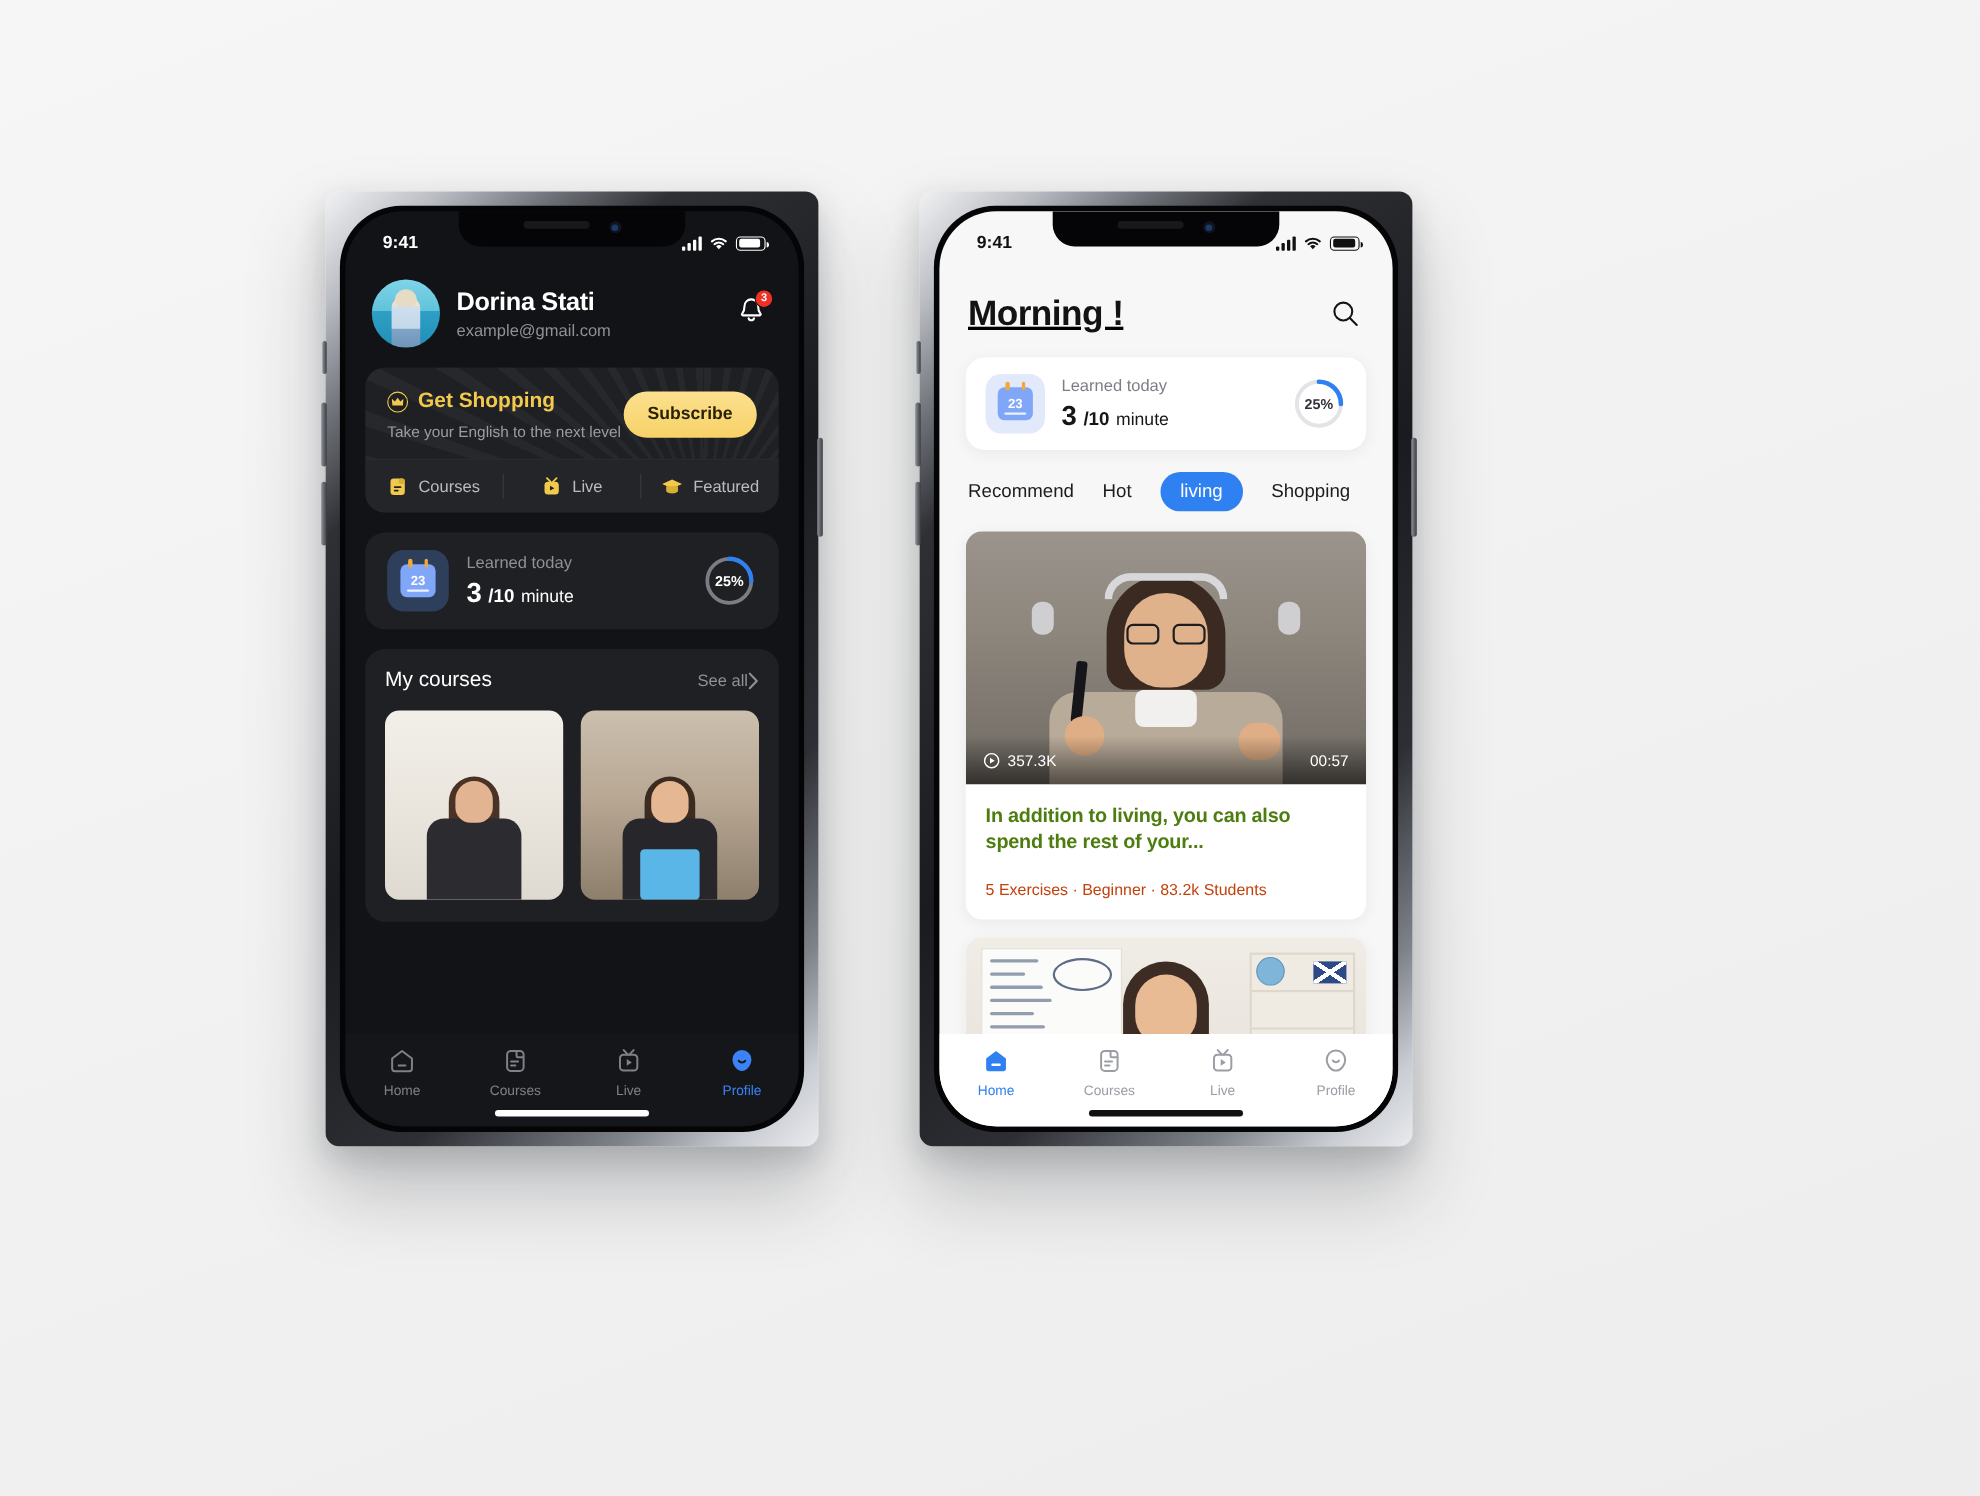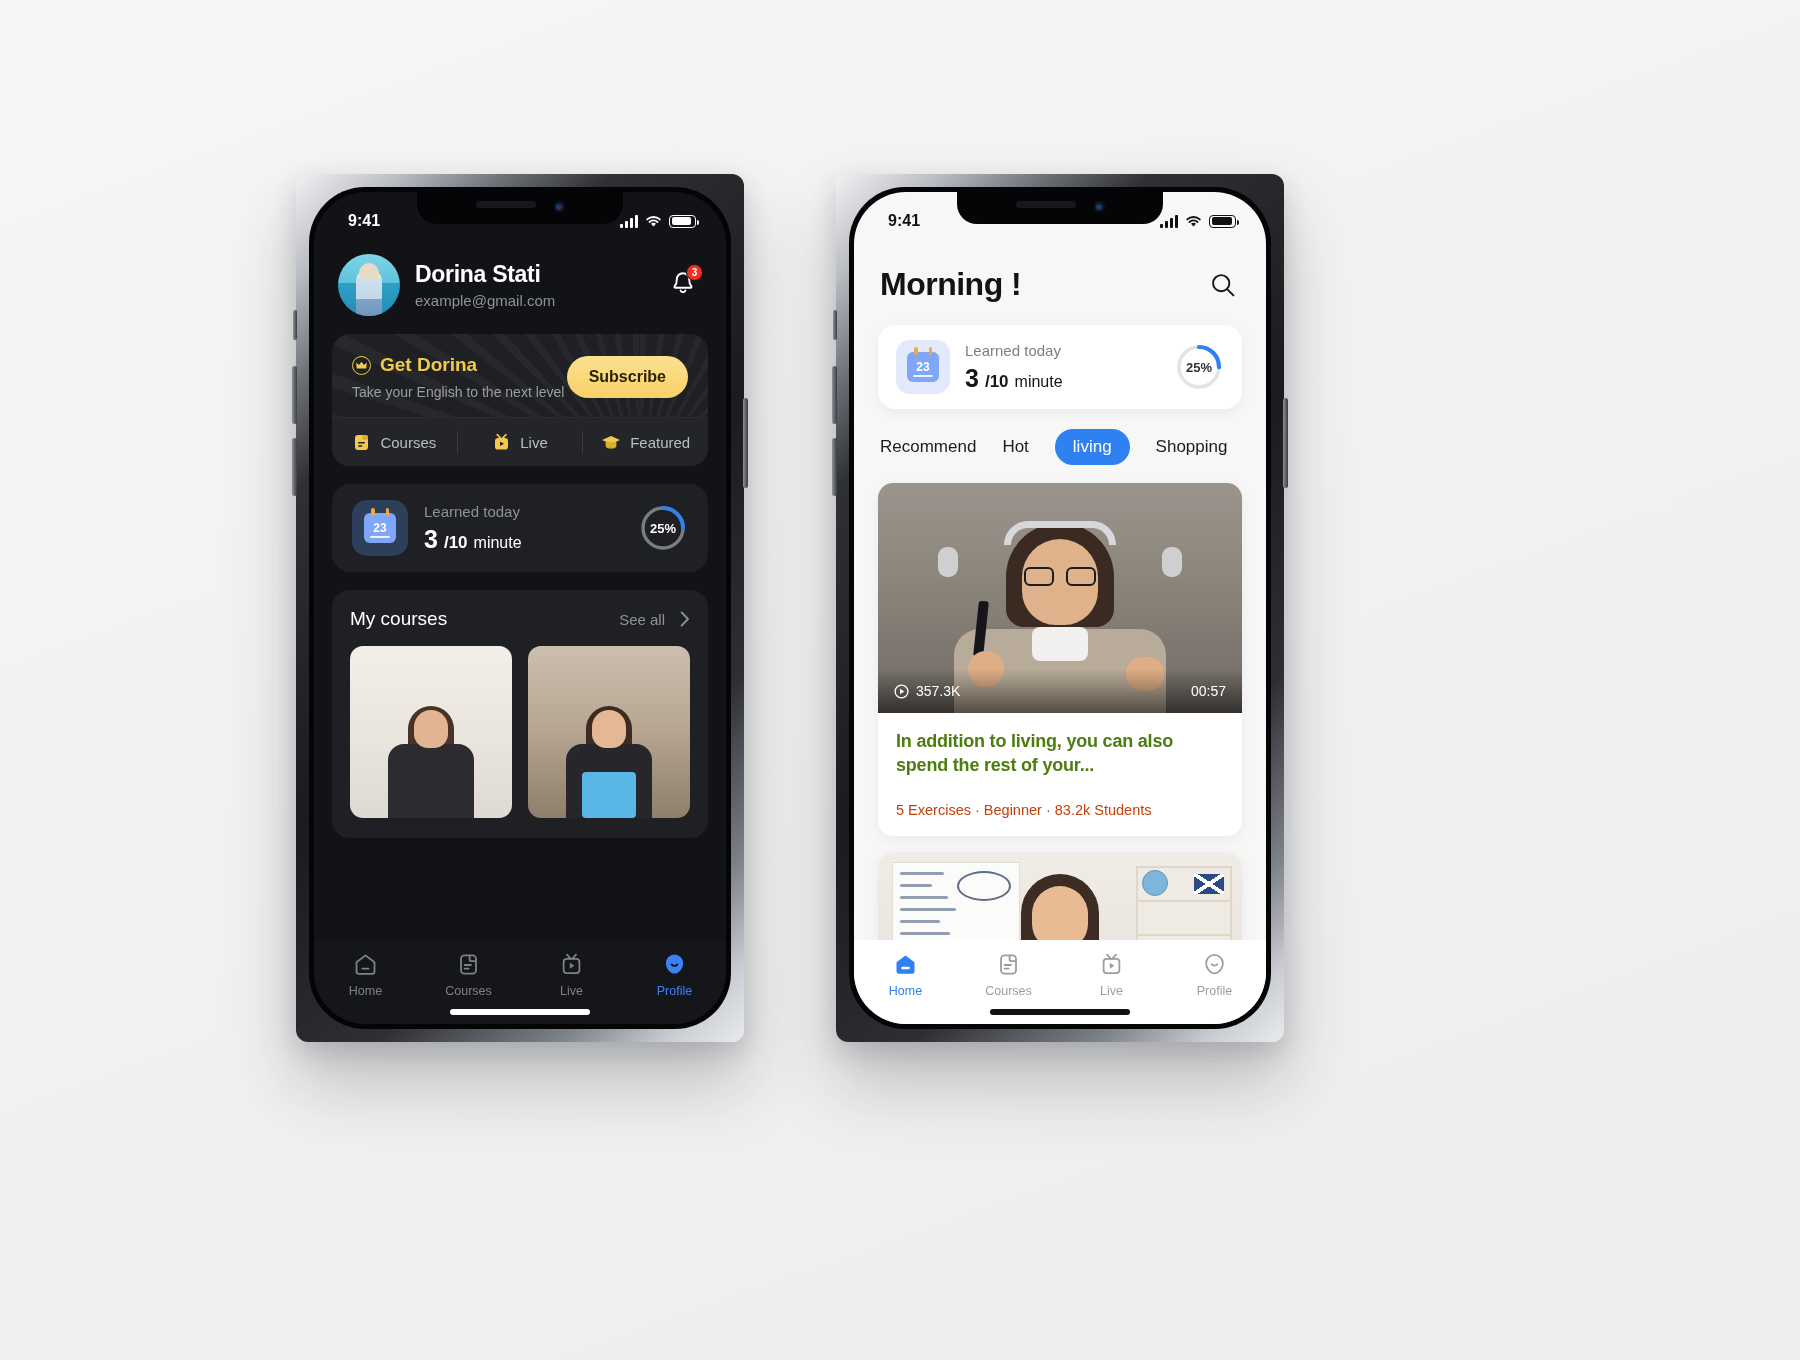--- a/index.html
+++ b/index.html
@@ -161,21 +161,21 @@
   .lc-num { color:#fff; font-size:25px; font-weight:bold; }
   .lc-den { color:#fff; font-size:17px; font-weight:bold; }
   .lc-unit { color:#fff; font-size:16px; }
   .ring { width:50px; height:50px; position:relative; flex:none; }
   .ring svg { transform: rotate(-90deg); display:block; }
   .ring span { position:absolute; inset:0; display:flex; align-items:center; justify-content:center; color:#fff; font-size:13px; font-weight:bold; }
 
   .courses-card { margin-top:18px; background:#1f2023; border-radius:18px; padding:18px 18px 20px 18px; }
   .cc-head { display:flex; align-items:center; }
   .cc-title { color:#fff; font-size:19px; font-weight:normal; flex:1; }
-  .cc-see { color:#8e9197; font-size:15px; display:flex; align-items:center; gap:15px; cursor:pointer; }
+  .cc-see { color:#8e9197; font-size:15px; display:flex; align-items:center; gap:0; cursor:pointer; }
   .cc-thumbs { display:flex; gap:16px; margin-top:16px; }
   .thumb { flex:1; height:172px; border-radius:13px; overflow:hidden; position:relative; }
   .thumb.a { background: linear-gradient(180deg,#f2efe9 0%,#e9e5dd 55%,#dedad1 100%); }
   .thumb.b { background: linear-gradient(180deg,#cbbfae 0%,#b8a894 45%,#8e7f6d 100%); }
   .t-person { position:absolute; bottom:0; left:50%; transform:translateX(-50%); }
   .t-head { width:34px; height:38px; border-radius:17px 17px 14px 14px; margin:0 auto; }
   .t-hair { position:absolute; top:-4px; left:50%; transform:translateX(-50%); width:46px; height:48px; border-radius:23px 23px 10px 10px; }
   .t-body { width:86px; height:74px; border-radius:16px 16px 0 0; margin-top:-4px; position:relative; }
 
   .other-card { margin-top:18px; background:#1f2023; border-radius:18px 18px 0 0; padding:20px 20px 34px 20px; }
@@ -193,21 +193,21 @@
   
   #phone-light { left: 836px; top: 174px; width: 448px; height: 868px; }
   #phone-light .screen { background: #f7f7f7; }
   #phone-light .statusbar { color: #111; }
   #phone-light .bars i { background:#111; }
   #phone-light .batt { border:1.6px solid #111; padding:1.6px; }
   #phone-light .batt::after { background:#111; }
   #phone-light .batt span { display:block; height:100%; width:92%; background:#111; border-radius:2px; }
 
   .l-body { position:absolute; inset:0; padding: 56px 0 0 0; }
-  .l-head { display:flex; align-items:center; padding: 18px 26px 0 26px; }
+  .l-head { display:flex; align-items:center; padding: 18px 26px 0 26px; text-decoration: underline; }
   .l-title { flex:1; font-size:32px; font-weight:bold; color:#131313; letter-spacing:-.5px; }
   .search-btn { width:34px; height:34px; display:flex; align-items:center; justify-content:center; cursor:pointer; }
 
   .l-learn {
     margin: 22px 24px 0 24px; background:#fff; border-radius:17px;
     padding: 15px 18px; display:flex; align-items:center; gap:15px;
     box-shadow: 0 3px 14px rgba(0,0,0,.055);
   }
   .l-caltile { width:54px; height:54px; border-radius:14px; background:#e2e9fb; display:flex; align-items:center; justify-content:center; flex:none; }
   .l-learn .lc-label { color:#7b7e85; }
@@ -327,21 +327,21 @@
 
           <div class="premium-card">
             <div class="pc-top">
               <div class="pc-texts">
                 <div class="pc-title">
                   <span class="crown">
                     <svg width="11" height="9" viewBox="0 0 11 9">
                         <path d="M0.7 7.6 L0.2 1.6 L3 4 L5.5 0.7 L8 4 L10.8 1.6 L10.3 7.6 Z" fill="#f2c94c"></path>
                       </svg>
                   </span>
-                  <span>Get Dorina</span>
+                  <span>Get Shopping</span>
                 </div>
                 <div class="pc-sub">Take your English to the next level</div>
               </div>
               <button class="subscribe">Subscribe</button>
             </div>
             <div class="pc-bottom">
               <div class="pc-item">
                 <svg width="19" height="19" viewBox="0 0 19 19">
                   <rect x="3" y="2" width="13" height="15" rx="3" fill="#f2c94c"></rect>
                   <rect x="10.4" y="2" width="5.6" height="5" rx="2" fill="#d9ae33"></rect>

